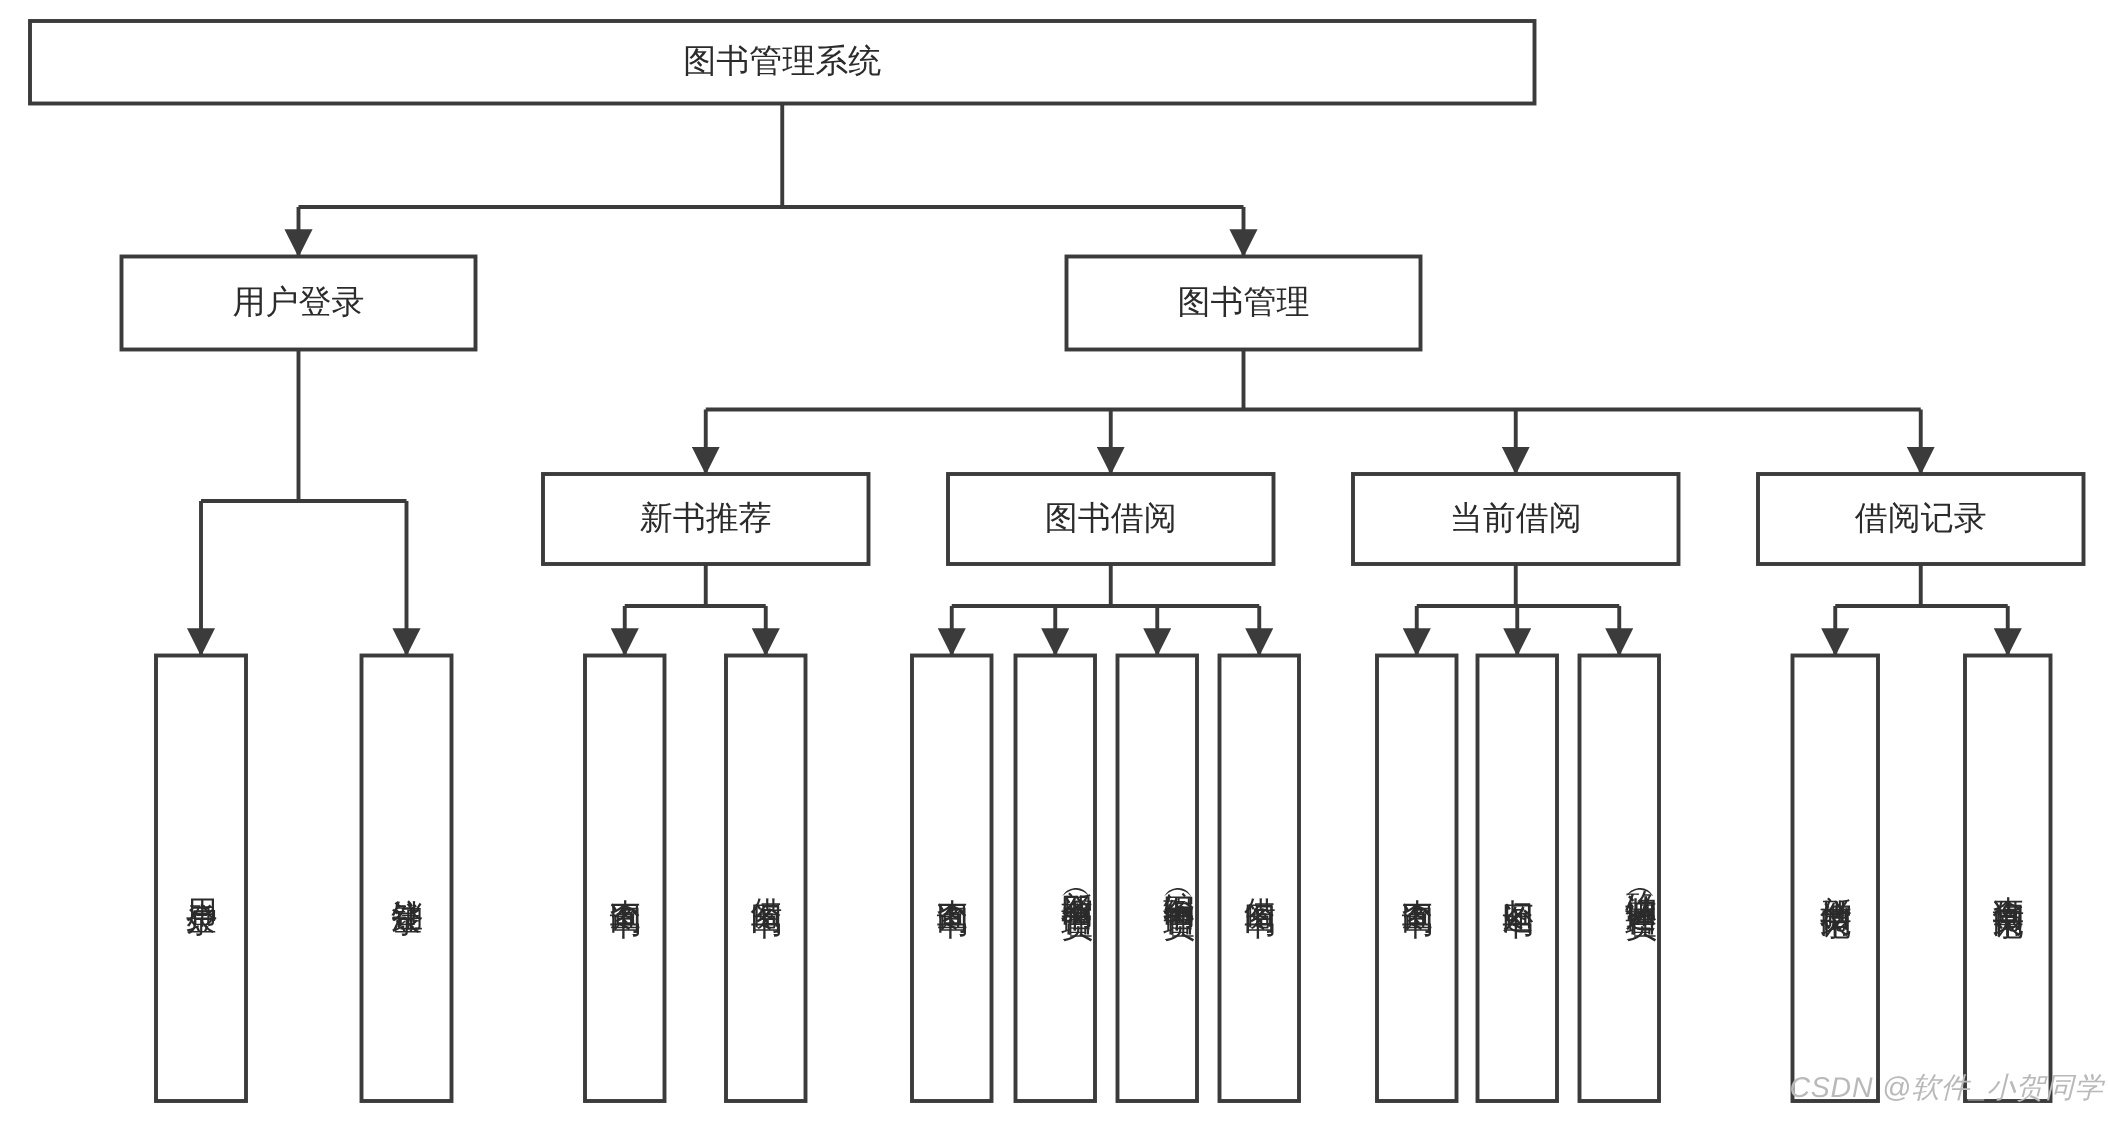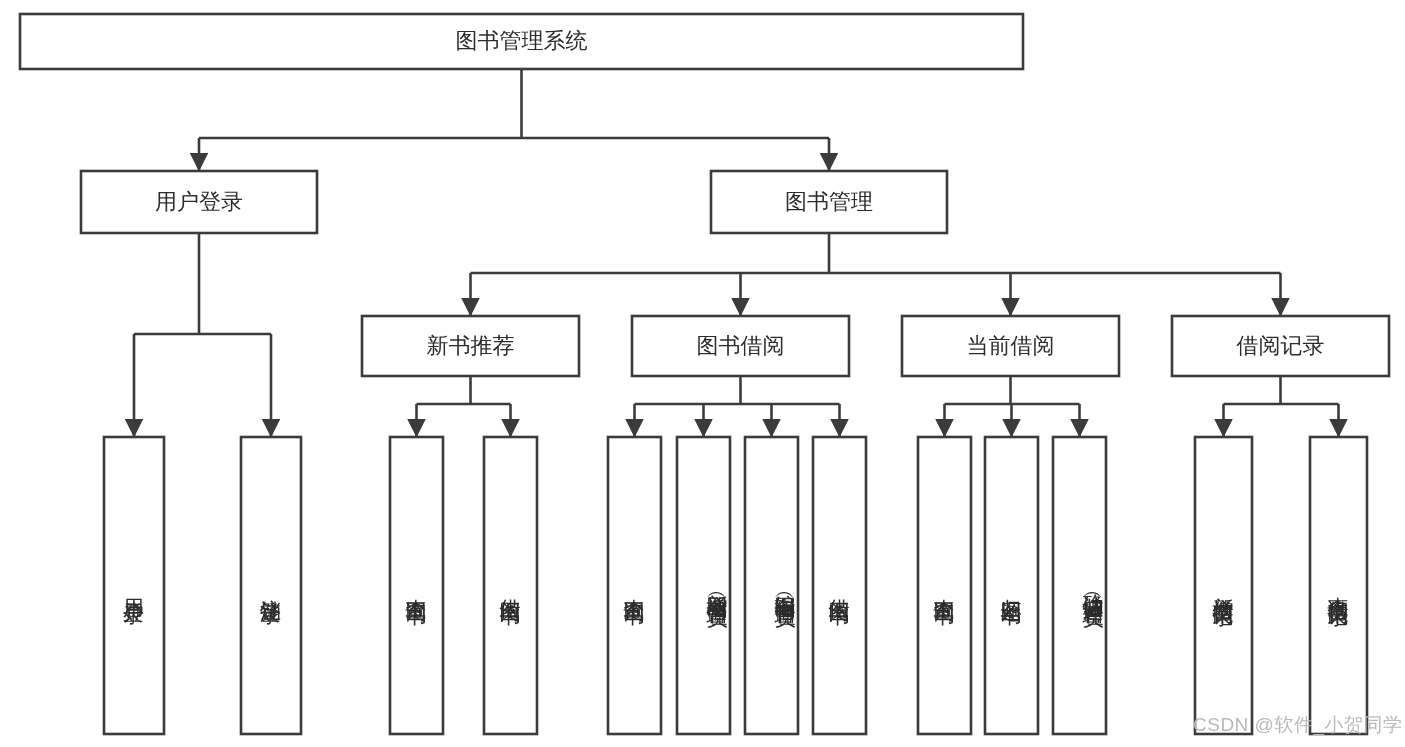--- a/index.html
+++ b/index.html
@@ -70,20 +70,21 @@
   }
   .watermark {
     position: absolute;
     left: 1193px;
     top: 712px;
     font-family: "Liberation Sans", "DejaVu Sans", sans-serif;
     font-size: 19px;
     color: #b9b9b9;
     white-space: nowrap;
     letter-spacing: 0.5px;
+    font-style: italic;
   }
 </style>
 </head>
 <body>
 
 <div id="diagram-root">
   <svg class="diagram-canvas" viewBox="0 0 1405 747" xmlns="http://www.w3.org/2000/svg">
     <defs>
       <marker id="arrow" viewBox="0 0 10 10" refX="9.2" refY="5" markerWidth="7.2" markerHeight="7.2" orient="auto-start-reverse">
         <path d="M 0 0 L 10 5 L 0 10 z" class="arrow-head"></path>

